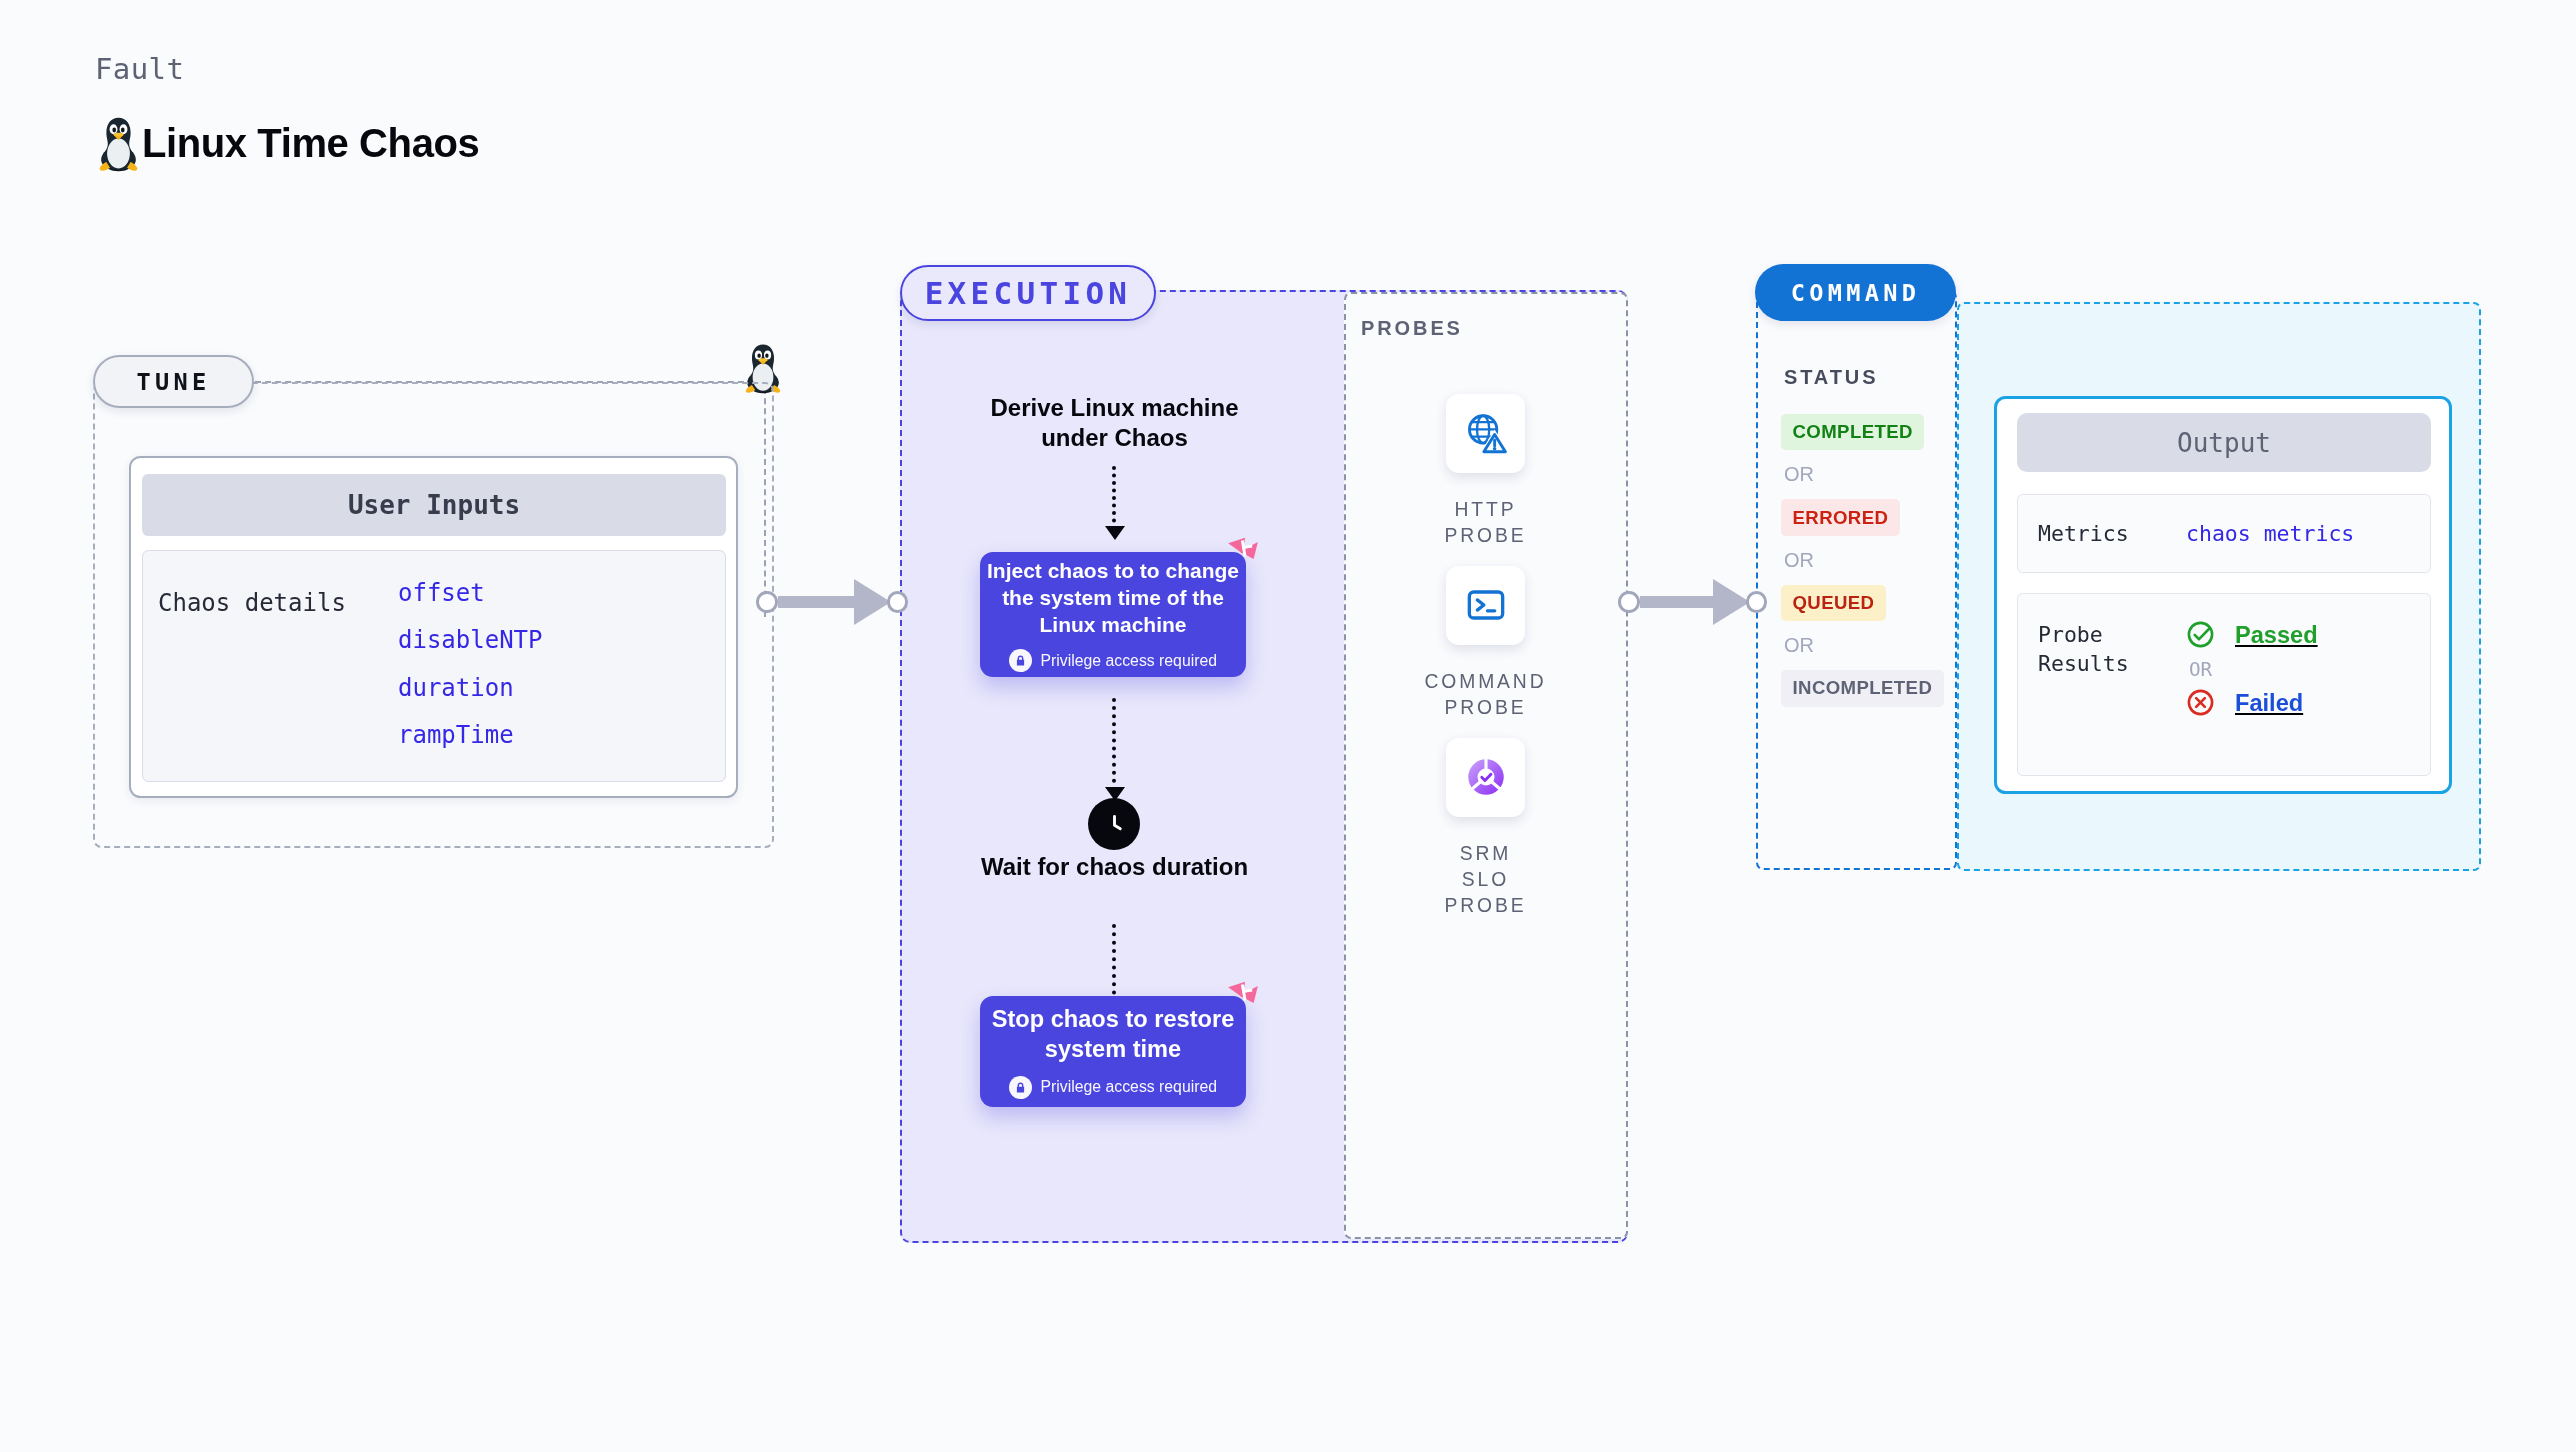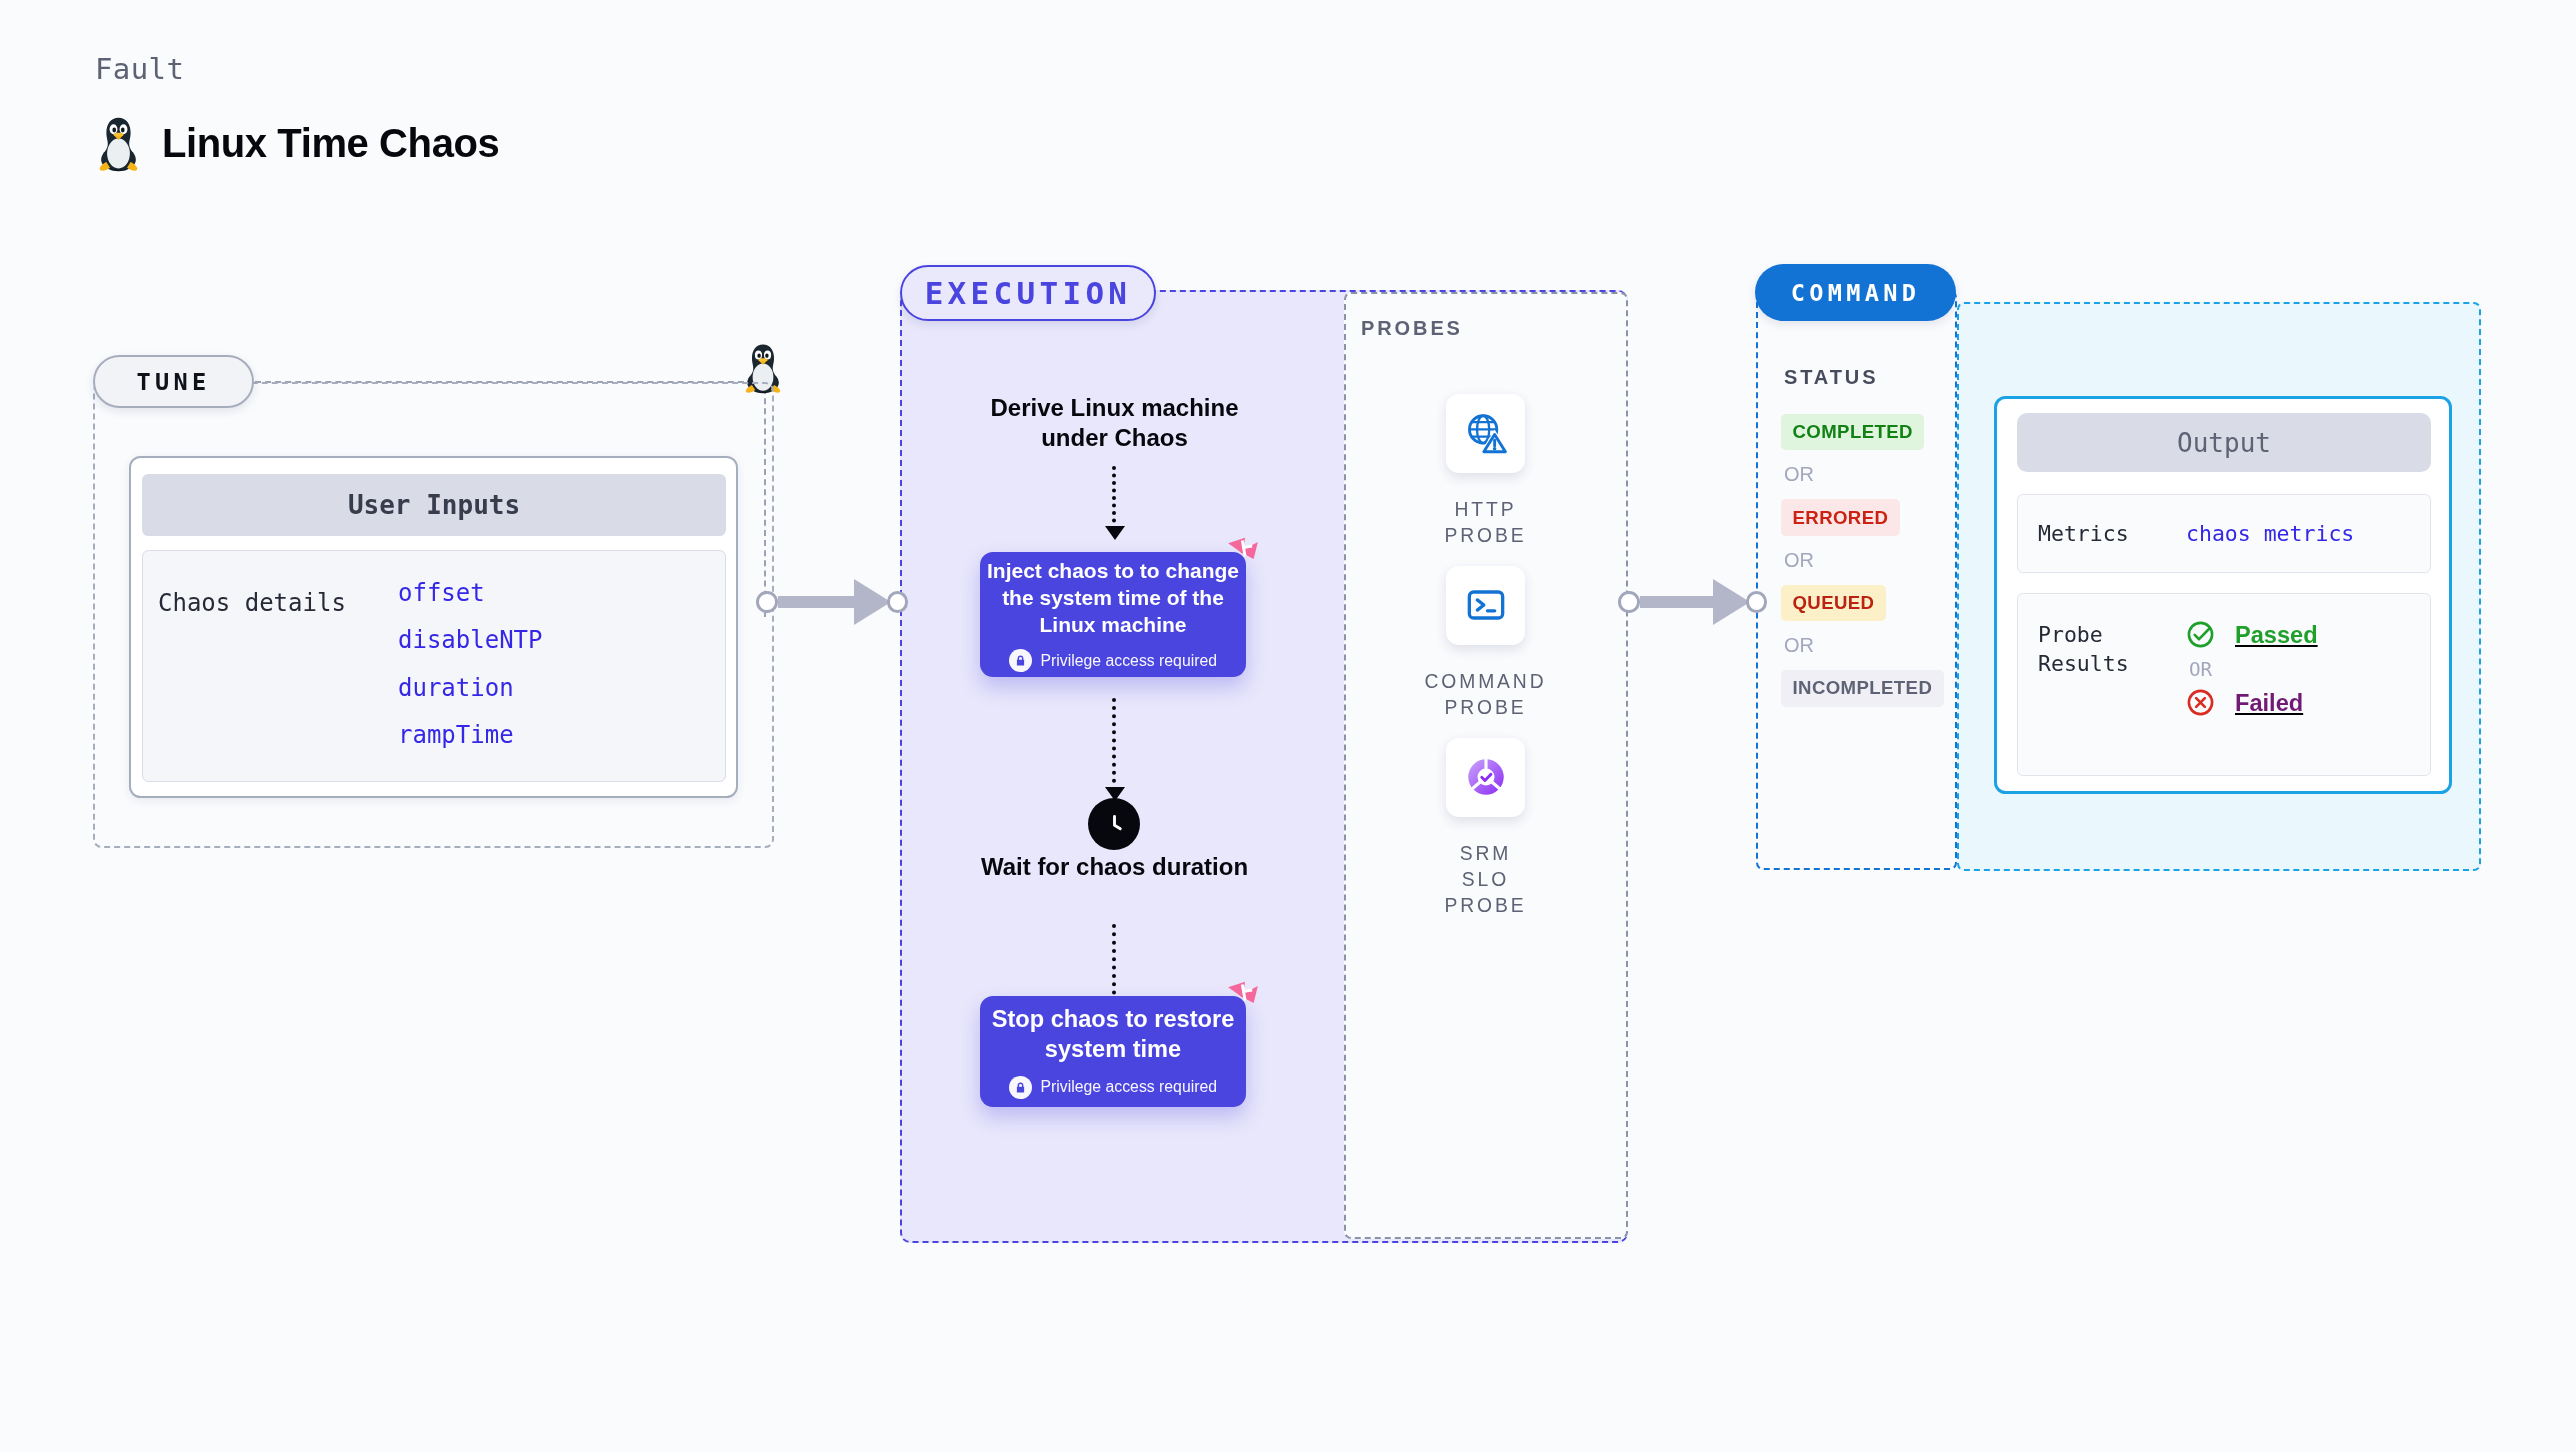--- a/index.html
+++ b/index.html
@@ -10,21 +10,21 @@
     overflow: hidden;
   }
   #canvas { position: relative; width: 2576px; height: 1452px; }
 
   
   .fault-label {
     position: absolute; left: 95px; top: 52px;
     font-family: "DejaVu Sans Mono", monospace;
     font-size: 29px; color: #5D6274; letter-spacing: 0.4px;
   }
-  .title-row { position: absolute; left: 95px; top: 115px; display: flex; align-items: center; gap: 20px; }
+  .title-row { position: absolute; left: 95px; top: 115px; display: flex; align-items: center; }
   .title-text { font-size: 40px; font-weight: 700; color: #07080D; letter-spacing: -0.4px; }
 
   
   .tux { display: block; }
 
   
   .pill {
     position: absolute; display: flex; align-items: center; justify-content: center;
     border-radius: 716px; font-family: "DejaVu Sans Mono", monospace;
     font-weight: 700; letter-spacing: 4.3px; z-index: 12;
@@ -133,21 +133,21 @@
     background: #D9DBE6; border-radius: 10px; display: flex; align-items: center; justify-content: center;
     font-family: "DejaVu Sans Mono", monospace; font-size: 26px; font-weight: 400; color: #5D6274; }
   .out-metrics { position: absolute; left: 2017px; top: 494px; width: 414px; height: 79px;
     background: #FAFBFD; border: 1.4px solid #E2E4EC; border-radius: 5.7px; display: flex; align-items: center; }
   .out-probes { position: absolute; left: 2017px; top: 593px; width: 414px; height: 183px;
     background: #FAFBFD; border: 1.4px solid #E2E4EC; border-radius: 5.7px; }
   .mono-key { font-family: "DejaVu Sans Mono", monospace; font-size: 21.5px; color: #262A36; line-height: 29px; }
   .mono-val { font-family: "DejaVu Sans Mono", monospace; font-size: 21.5px; color: #3427E5; }
   .pass-row, .fail-row { display: flex; align-items: center; gap: 20px; text-decoration: underline; }
   .pass-text { color: #1EA02A; font-size: 23.6px; font-weight: 700; }
-  .fail-text { color: #701a75; font-size: 23.6px; font-weight: 700; }
+  .fail-text { color: #1d4ed8; font-size: 23.6px; font-weight: 700; }
   .or-small { font-family: "DejaVu Sans Mono", monospace; font-size: 19.3px; color: #A3A7BC; margin: 7.2px 0 7.2px 2.9px; }
 </style>
 </head>
 <body>
 
 <div id="canvas">
 
   <div class="fault-label">Fault</div>
   <div class="title-row">
     <span>

